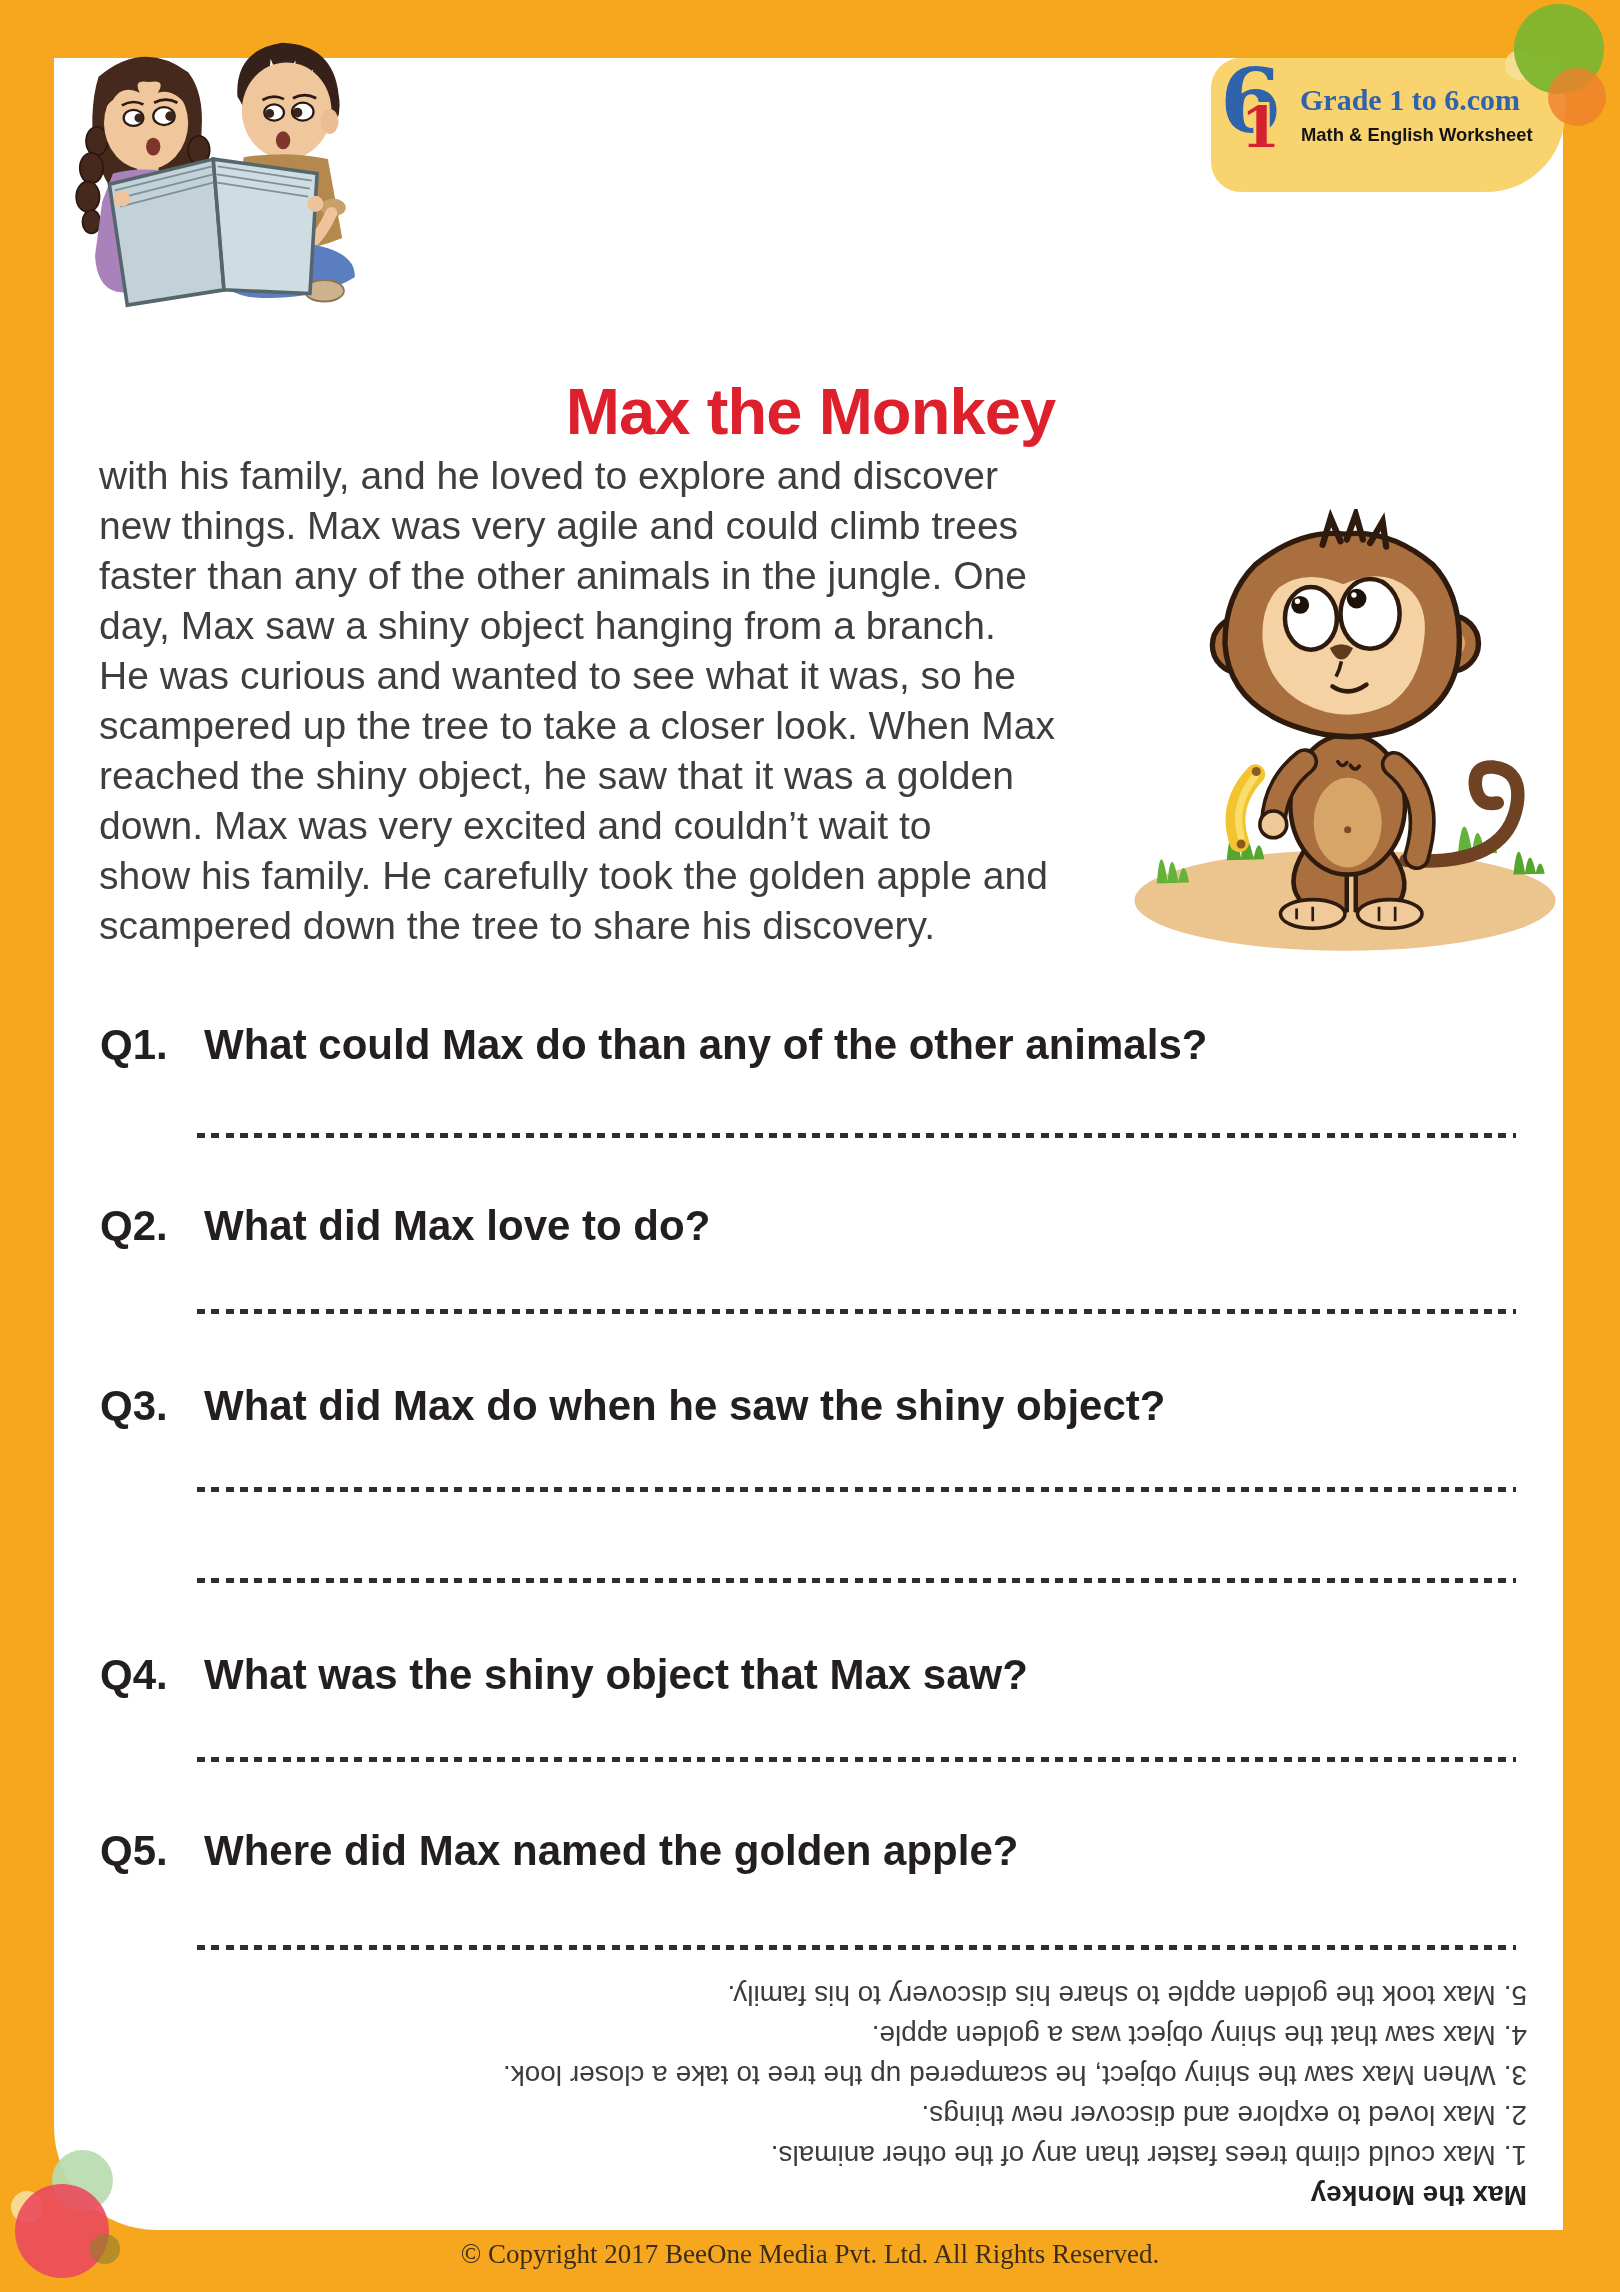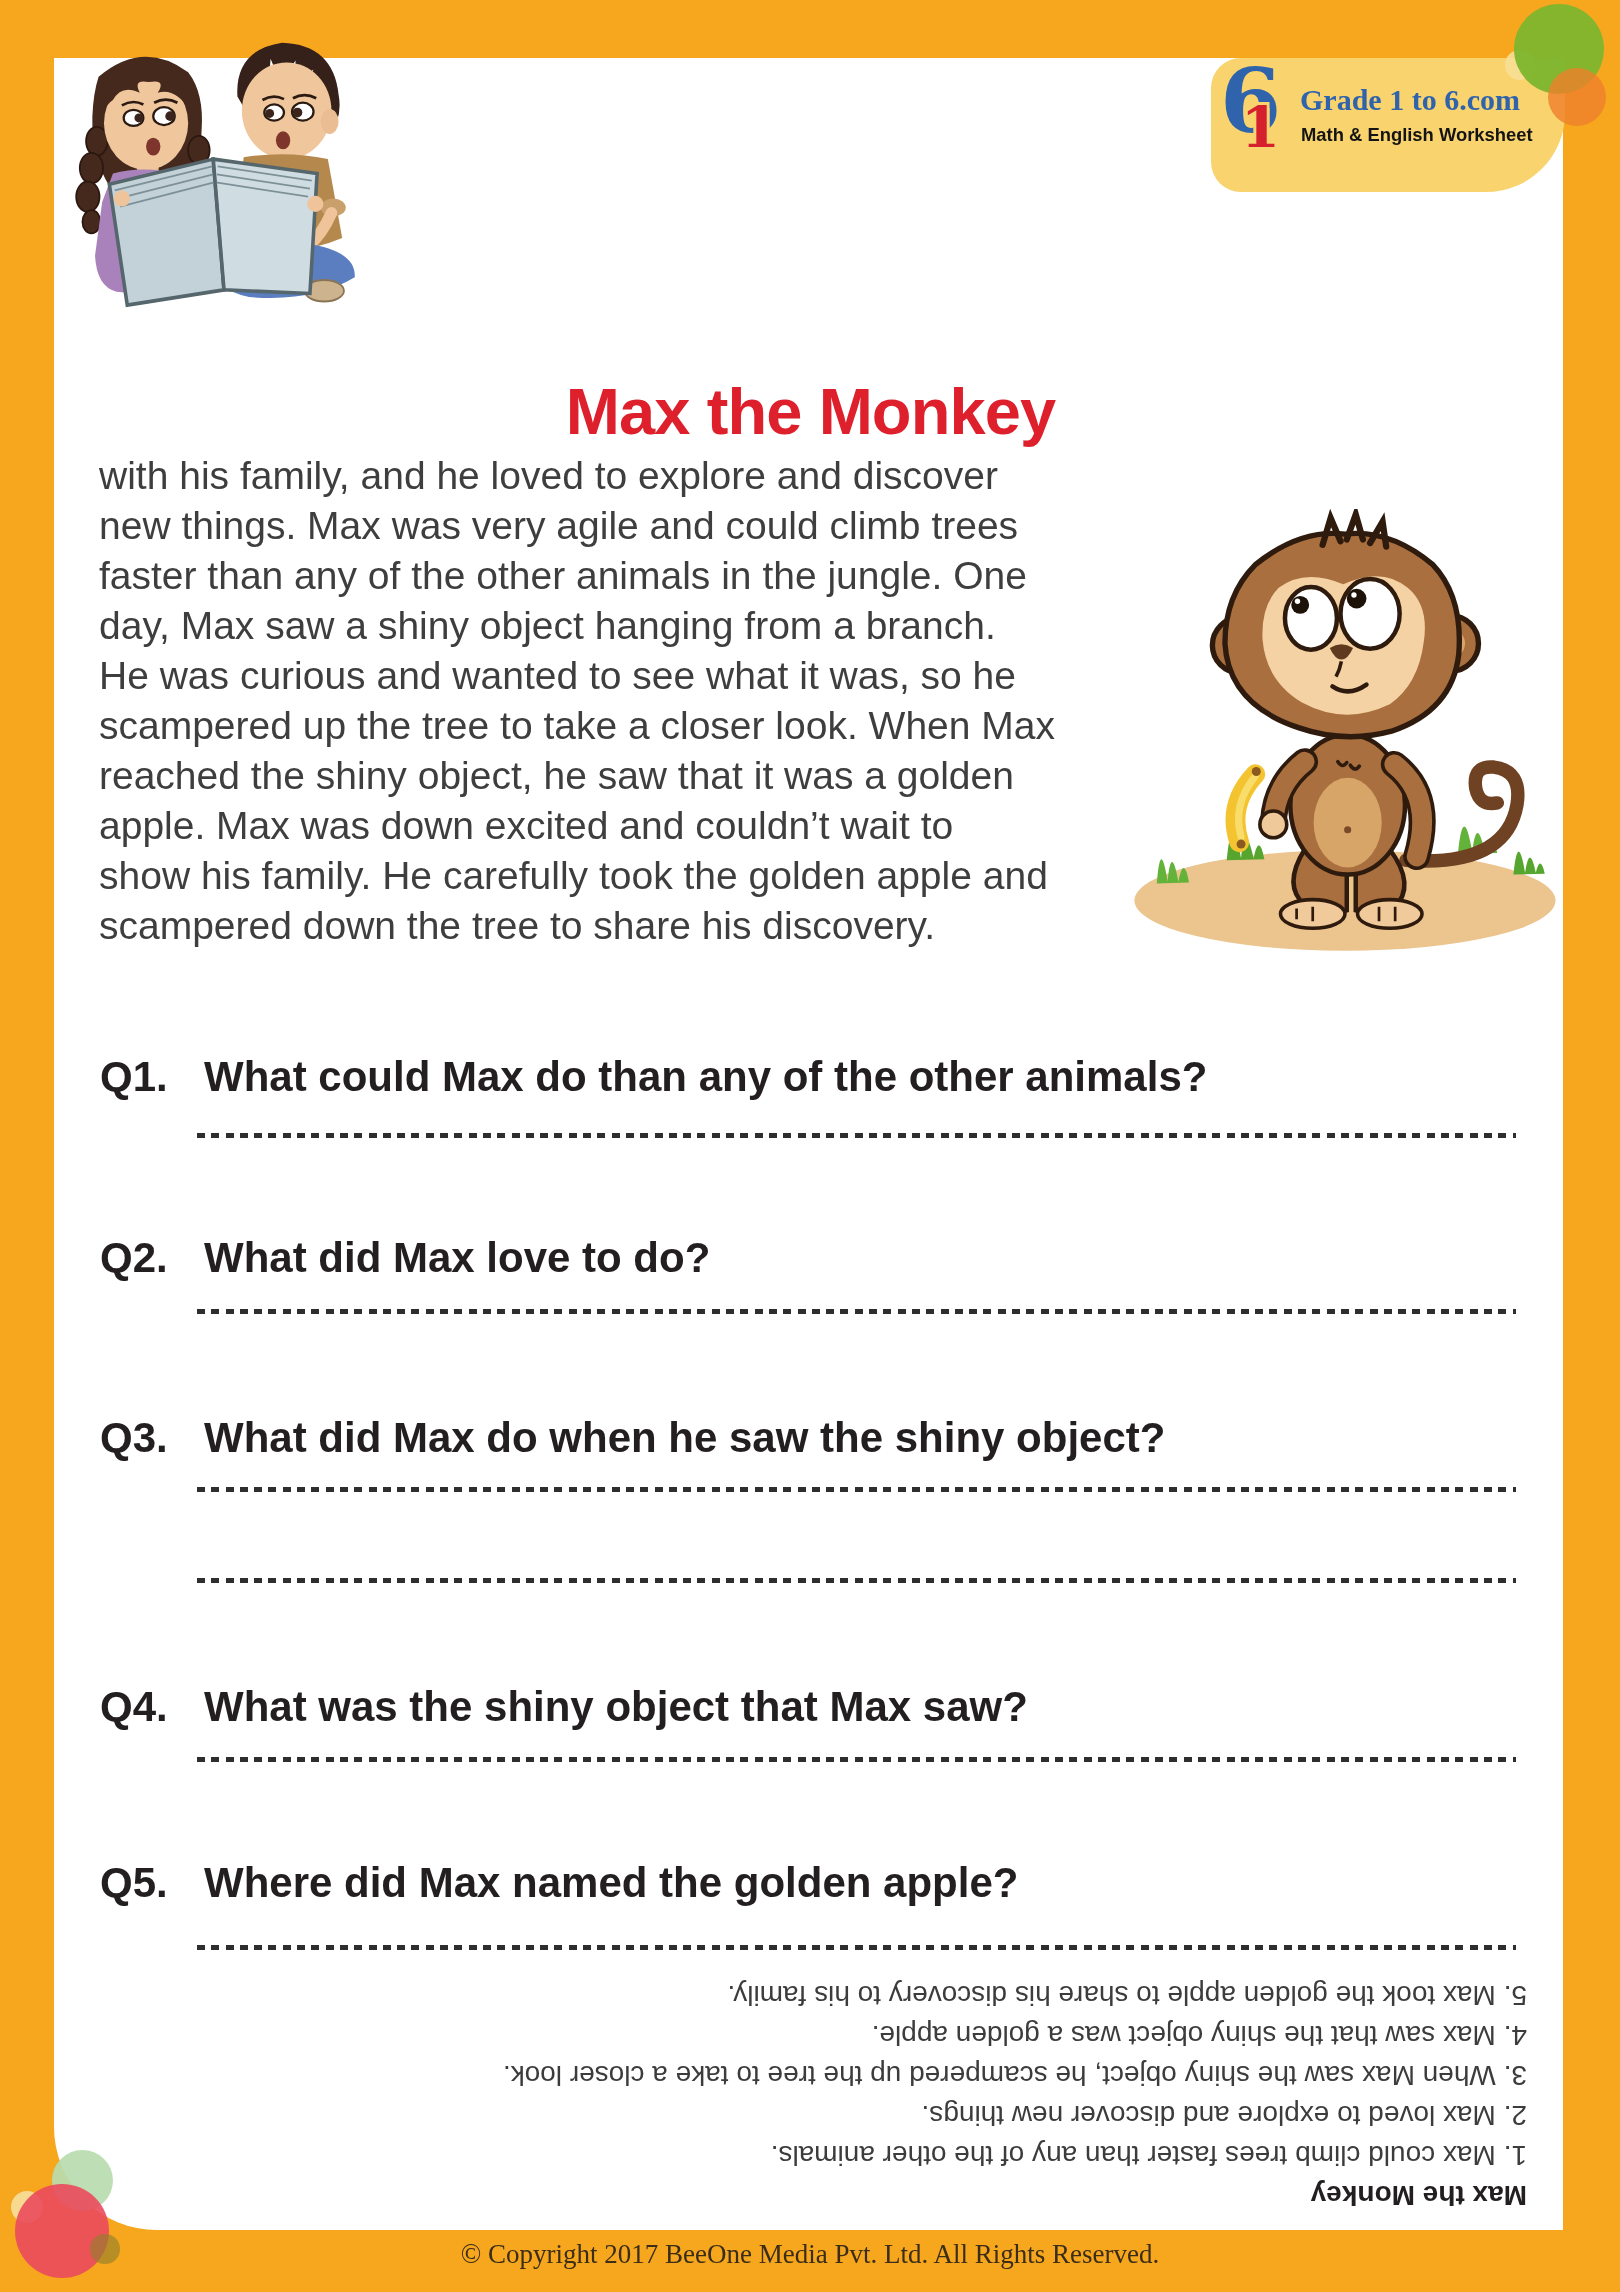--- a/index.html
+++ b/index.html
@@ -9,21 +9,21 @@
          border-radius:0 0 0 103px;}
   .banner{position:absolute;left:1211px;top:58px;width:354px;height:134px;background:#F8D36E;
           border-radius:30px 0 79px 30px;}
   .decor{position:absolute;border-radius:50%;}
   .title{position:absolute;left:273px;top:47px;width:1119px;text-align:center;
          font-weight:700;font-size:126px;line-height:136px;color:#231F20;letter-spacing:-2.7px;}
   .subtitle{position:absolute;left:318px;top:374px;width:985px;text-align:center;
             font-size:65px;font-weight:700;color:#DE1F2C;letter-spacing:-0.9px;}
   .story{position:absolute;left:99px;top:451px;font-size:39px;line-height:50px;color:#3E3E3E;}
   .story div{white-space:nowrap;}
-  .q{position:absolute;left:100px;font-size:42px;font-weight:700;color:#231F20;white-space:nowrap;margin-top:32px;}
+  .q{position:absolute;left:100px;font-size:42px;font-weight:700;color:#231F20;white-space:nowrap;}
   .q .qlabel{display:inline-block;width:104px;}
   .dotline{position:absolute;left:197px;width:1319px;height:4.5px;
            background:repeating-linear-gradient(90deg,#2E2E2E 0 8px,transparent 8px 14.3px);}
   .anskey{position:absolute;left:376px;top:1975px;width:1151px;transform:rotate(180deg);
           font-size:28px;line-height:40px;color:#3C3C3C;text-align:left;}
   .anskey .akt{font-weight:700;color:#231F20;}
   .copyright{position:absolute;left:0;top:2239px;width:1620px;text-align:center;
              font-family:"Liberation Serif",serif;font-size:27px;color:#3B2D18;}
   .logo-six{position:absolute;left:1220px;top:57px;font-family:"DejaVu Serif",serif;font-weight:700;
             font-size:88px;line-height:88px;color:#2F63AC;}
@@ -118,21 +118,21 @@
   <div class="subtitle">Max the Monkey</div>
 
   <div class="story">
     <div>with his family, and he loved to explore and discover</div>
     <div>new things. Max was very agile and could climb trees</div>
     <div>faster than any of the other animals in the jungle. One</div>
     <div>day, Max saw a shiny object hanging from a branch.</div>
     <div>He was curious and wanted to see what it was, so he</div>
     <div>scampered up the tree to take a closer look. When Max</div>
     <div>reached the shiny object, he saw that it was a golden</div>
-    <div>apple. Max was down excited and couldn’t wait to</div>
+    <div>down. Max was very excited and couldn’t wait to</div>
     <div>show his family. He carefully took the golden apple and</div>
     <div>scampered down the tree to share his discovery.</div>
   </div>
 
   <svg style="left:1121px;top:509px;" width="439" height="448" viewBox="0 0 490 500">
     <ellipse cx="250" cy="437" rx="235" ry="56" fill="#EBC48E"></ellipse>
     <path d="M40 418 Q44 365 52 416 Q56 372 64 416 Q70 385 76 417 Z" fill="#63B33A"></path>
     <path d="M118 392 Q124 330 134 390 Q138 345 148 390 Q154 360 160 391 Z" fill="#55A52F"></path>
     <path d="M376 385 Q382 325 392 383 Q397 340 406 383 Q413 355 420 384 Z" fill="#63B33A"></path>
     <path d="M438 408 Q443 358 451 406 Q456 372 463 406 Q468 385 473 407 Z" fill="#55A52F"></path>

